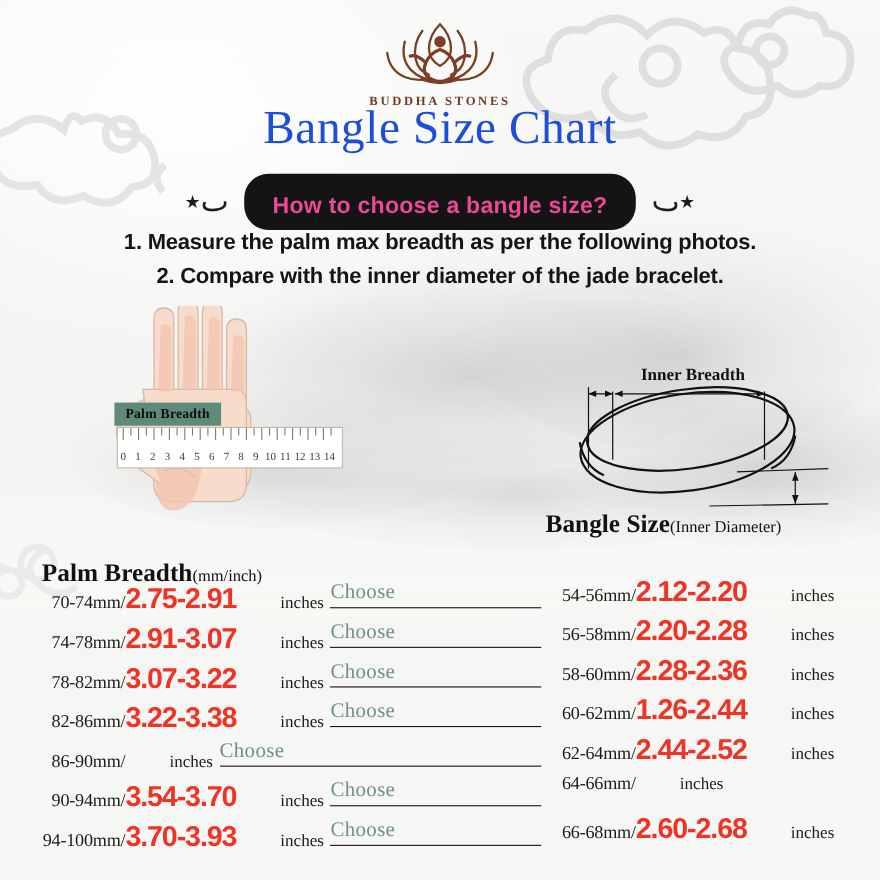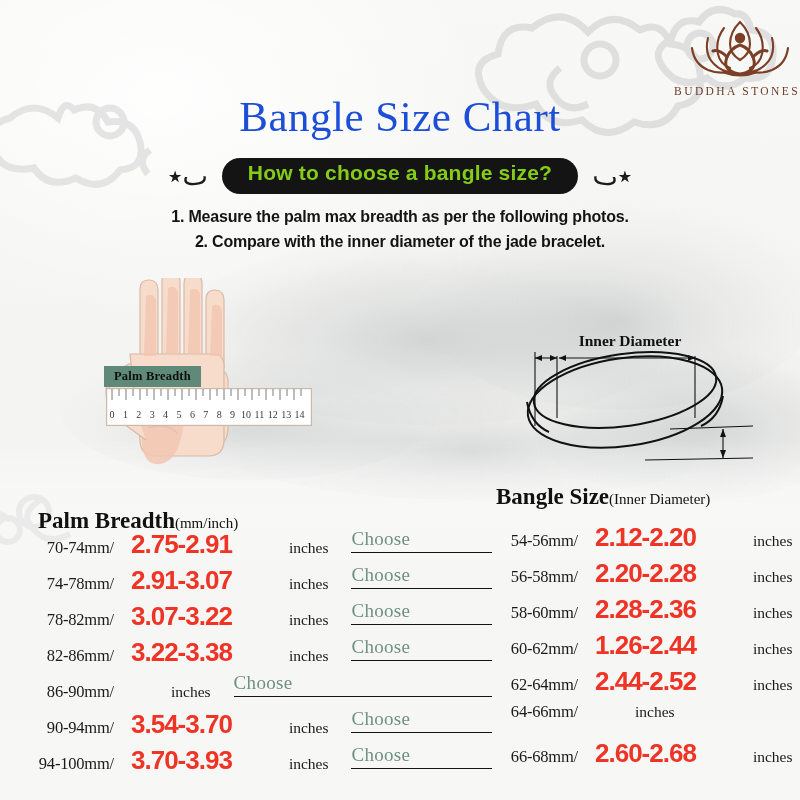--- a/index.html
+++ b/index.html
@@ -13,54 +13,54 @@
 
   
   .bg-paper{position:absolute;inset:0;
     background:
       radial-gradient(ellipse 60% 40% at 20% 12%, rgba(255,255,255,0.9), rgba(0,0,0,0) 70%),
       linear-gradient(180deg,#f8f8f6 0%,#f4f4f2 45%,#f7f7f5 100%);
   }
   .bg-svg{position:absolute;inset:0;}
 
   
-  .logo-wrap{position:absolute;left:0;right:0;top:12px;text-align:right;}
+  .logo-wrap{position:absolute;left:0;right:0;top:12px;text-align:center;font-weight:bold;}
   .brand{font-family:"Liberation Serif",serif;font-size:11.5px;letter-spacing:2.4px;
     color:#6d3b27;margin-top:1px;}
   .title{position:absolute;left:0;right:0;top:92px;text-align:center;
     font-size:43px;letter-spacing:.5px;color:#1d4ed8;}
   .pill-row{position:absolute;left:0;right:0;top:158px;display:flex;
     align-items:center;justify-content:center;gap:14px;}
-  .pill{background:#141414;color:#84cc16;border-radius:22px;
-    padding:3px 26px 9px;font-size:21px;font-family:"Liberation Sans",sans-serif;
+  .pill{background:#141414;color:#ec4899;border-radius:22px;
+    padding:18px 26px 9px;font-size:21px;font-family:"Liberation Sans",sans-serif;
     font-weight:bold;letter-spacing:.2px;}
   .swirl{color:#1c1c1c;font-size:27px;line-height:1;}
   .swirl.flip{transform:scaleX(-1);}
 
   .steps{position:absolute;left:0;right:0;top:205px;text-align:center;
     font-family:"Liberation Sans",sans-serif;font-weight:bold;color:#141414;}
-  .steps div{font-size:16px;line-height:1.55;letter-spacing:-.2px;}
+  .steps div{font-size:20px;line-height:1.55;letter-spacing:-.2px;}
 
   
   .hand-box{position:absolute;left:100px;top:278px;width:230px;height:195px;}
   .bangle-box{position:absolute;left:505px;top:330px;width:250px;height:140px;}
   .inner-dia-label{position:absolute;left:505px;top:332px;width:250px;text-align:center;
     font-size:15.5px;font-weight:bold;color:#111;}
 
   
   .col-head{position:absolute;font-size:23px;font-weight:bold;color:#111;}
   .col-head .sub{font-size:15px;font-weight:normal;}
   .head-left{left:38px;top:508px;}
-  .head-right{left:496px;top:484px;}
+  .head-right{left:496px;top:464px;}
 
   .table{position:absolute;}
   .table-left{left:22px;top:522px;width:470px;}
   .table-right{left:494px;top:522px;width:295px;}
 
-  .row{display:flex;align-items:baseline;height:36px;gap:17px;}
+  .row{display:flex;align-items:baseline;height:36px;}
   .mm{font-size:16.5px;color:#1a1a1a;white-space:nowrap;letter-spacing:-.2px;}
   .inch{font-size:26px;color:#ef3325;font-family:"Liberation Sans",sans-serif;
     font-weight:bold;letter-spacing:-1px;white-space:nowrap;}
   .unit{font-size:15.5px;color:#1a1a1a;white-space:nowrap;margin-left:40px;}
   .choose-cell{flex:1;position:relative;margin-left:6px;border-bottom:1.6px solid #15120f;
     height:30px;}
   .choose{position:absolute;left:0;right:0;bottom:2px;text-align:left;
     font-size:19px;color:#6f9184;letter-spacing:.3px;}
   .table-left .row{justify-content:flex-start;}
   .table-right .row{justify-content:flex-start;}
@@ -230,21 +230,21 @@
           <text x="126.60000000000001" y="30" text-anchor="middle">9</text>
           <text x="140" y="30" text-anchor="middle">10</text>
           <text x="153.4" y="30" text-anchor="middle">11</text>
           <text x="166.8" y="30" text-anchor="middle">12</text>
           <text x="180.20000000000002" y="30" text-anchor="middle">13</text>
           <text x="193.6" y="30" text-anchor="middle">14</text>
         </g>
     </svg>
   </div>
 
-  <div class="inner-dia-label">Inner Diameter</div>
+  <div class="inner-dia-label">Inner Breadth</div>
   <div class="bangle-box">
     <svg width="250" height="140" viewBox="0 0 250 140">
       <g fill="none" stroke="#111" stroke-width="2">
         <ellipse cx="120" cy="72" rx="98" ry="44" transform="rotate(-8 120 72)"></ellipse>
         <ellipse cx="120" cy="60" rx="92" ry="36" transform="rotate(-8 120 60)"></ellipse>
         <path d="M22 72 q4 22 22 30" stroke-width="2"></path>
         <path d="M218 66 q-4 22 -22 30"></path>
       </g>
       <g stroke="#111" stroke-width="1.1" fill="none">
         <line x1="30" y1="22" x2="30" y2="96"></line>

